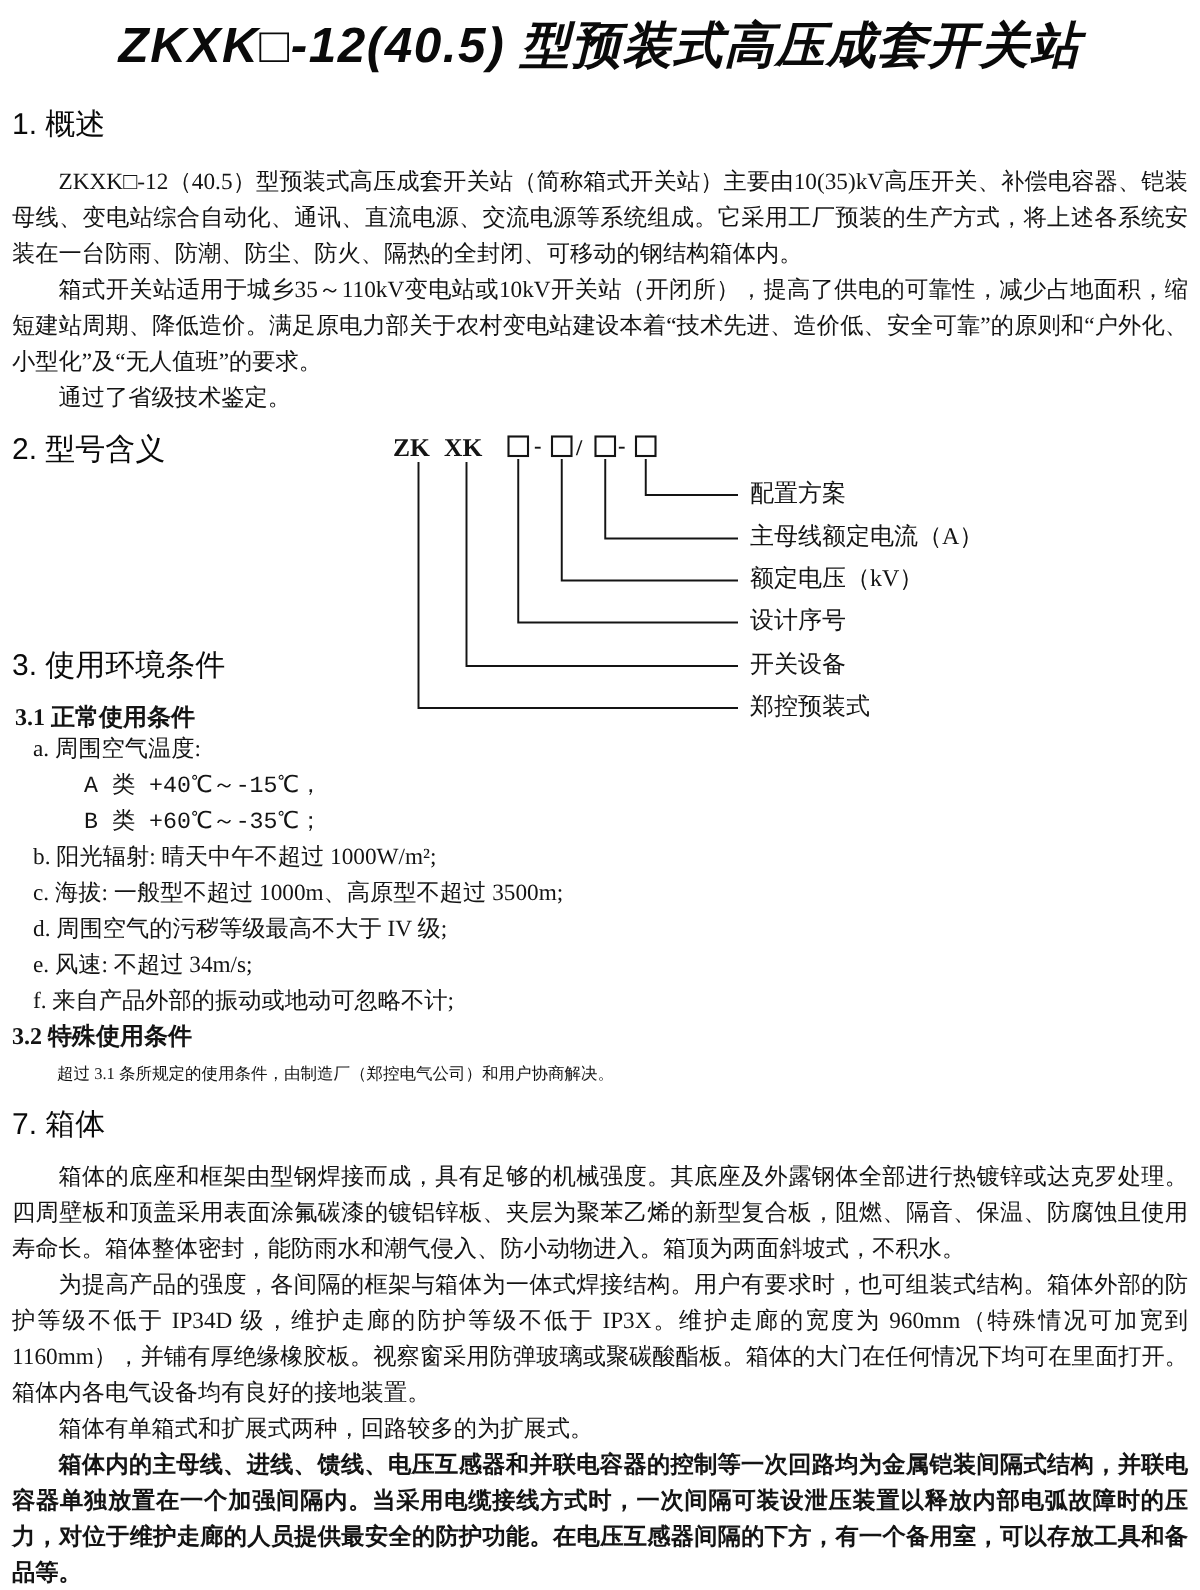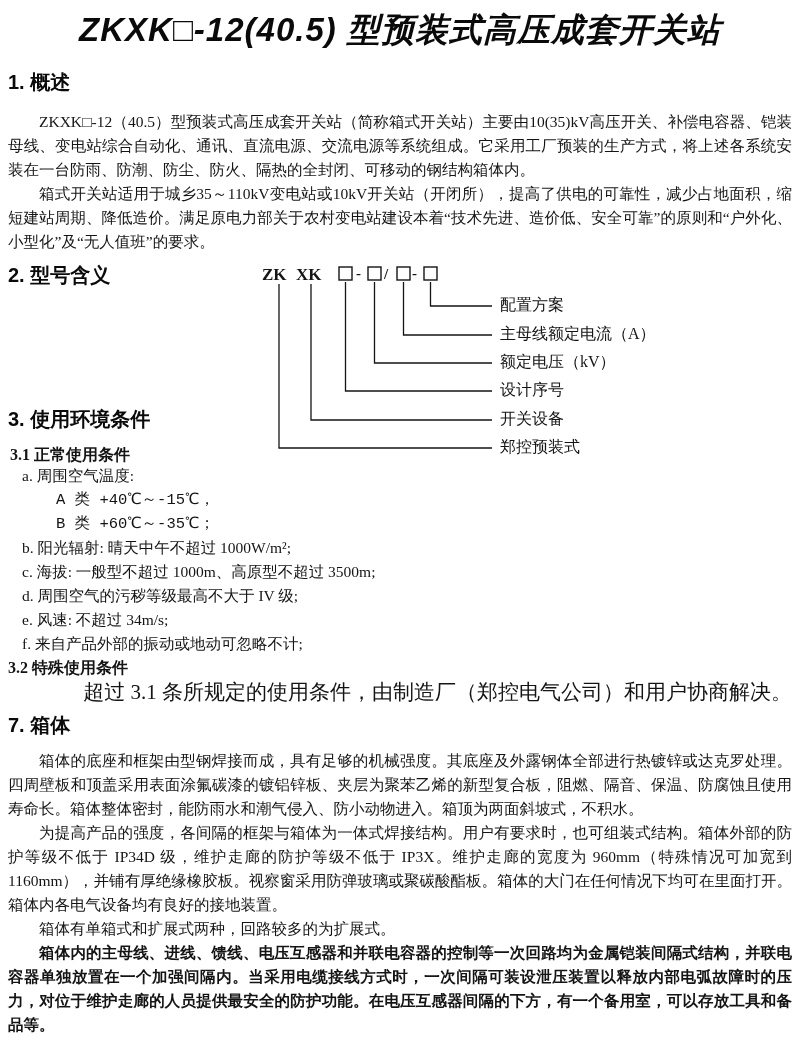--- a/index.html
+++ b/index.html
@@ -20,21 +20,21 @@
     font-weight: bold;
     font-style: italic;
     letter-spacing: 1px;
     color: #0a0a0a;
     white-space: nowrap;
   }
 
   h2.sec {
     font-family: "Liberation Sans", "DejaVu Sans", sans-serif;
     font-size: 20px;
-    font-weight: bold;
+    font-weight: normal;
     color: #0a0a0a;
     margin: 0;
   }
   #h1-sec { margin: 16px 0 14px 0; }
   #h4-sec { margin: 8px 0 10px 0; }
 
   p.body-p {
     margin: 0;
     font-size: 15.5px;
     line-height: 24px;
@@ -62,44 +62,44 @@
   }
 
   .env-item {
     font-size: 15.5px;
     line-height: 24px;
     padding-left: 14px;
   }
   .env-item.sub { padding-left: 48px; font-family: Liberation Mono, monospace; }
   .env-list { margin-top: 4px; }
   .sub2-text {
-    font-size: 21px;
+    font-size: 11px;
     line-height: 24px;
     padding-left: 30px;
-    text-align: right;
   }
 
   svg text {
     font-family: "Liberation Serif", "DejaVu Serif", serif;
     fill: #141414;
   }
   svg .code-txt { font-size: 17px; font-weight: bold; }
   svg .sep-txt  { font-size: 15px; font-weight: bold; }
   svg .lbl-txt  { font-size: 16px; }
 </style>
 </head>
 <body>
 
 <div class="page">
 
   <h1 class="doc-title">ZKXK□-12(40.5) 型预装式高压成套开关站</h1>
 
   <h2 class="sec" id="h1-sec">1. 概述</h2>
   <p class="body-p">ZKXK□-12（40.5）型预装式高压成套开关站（简称箱式开关站）主要由10(35)kV高压开关、补偿电容器、铠装母线、变电站综合自动化、通讯、直流电源、交流电源等系统组成。它采用工厂预装的生产方式，将上述各系统安装在一台防雨、防潮、防尘、防火、隔热的全封闭、可移动的钢结构箱体内。</p>
   <p class="body-p">箱式开关站适用于城乡35～110kV变电站或10kV开关站（开闭所），提高了供电的可靠性，减少占地面积，缩短建站周期、降低造价。满足原电力部关于农村变电站建设本着“技术先进、造价低、安全可靠”的原则和“户外化、小型化”及“无人值班”的要求。</p>
+  <p class="body-p">通过了省级技术鉴定。</p>
 
   <div class="model-block">
     <h2 class="sec sec-2">2. 型号含义</h2>
 
     <svg class="model-svg" width="800" height="200" viewBox="0 0 800 200">
 
       <text class="code-txt" x="254" y="20">ZK</text>
       <text class="code-txt" x="288" y="20">XK</text>
       <rect x="331" y="7" width="13" height="13" fill="none" stroke="#141414" stroke-width="1.4"></rect>
       <text class="sep-txt" x="348" y="18">-</text>

